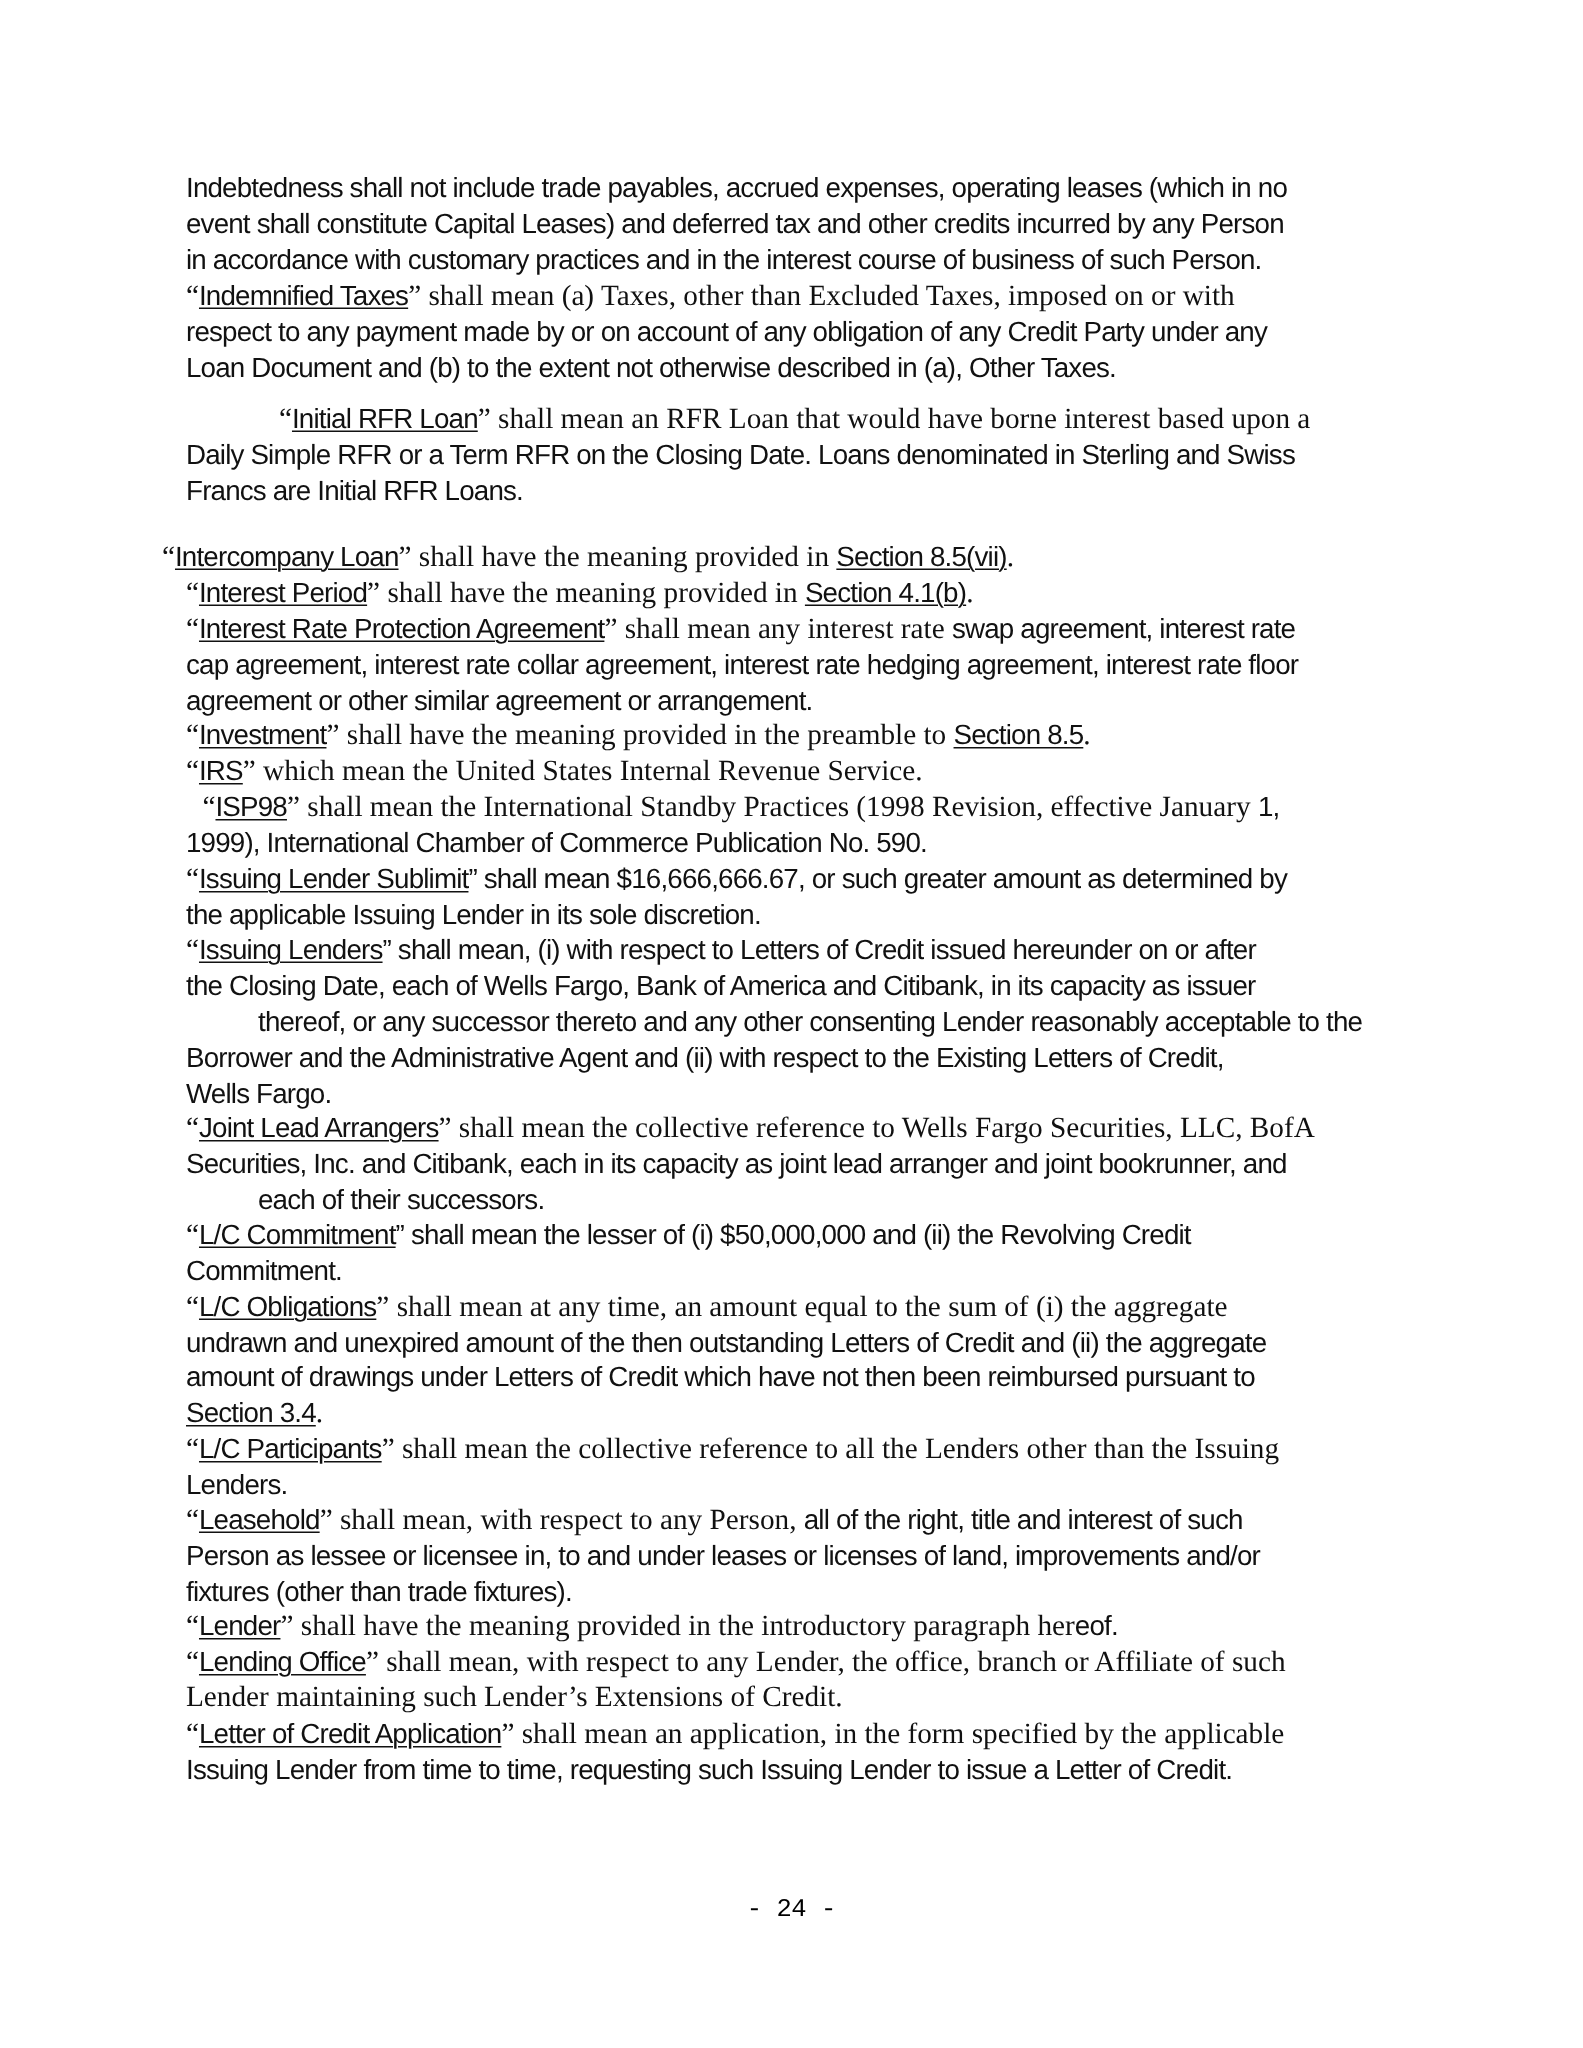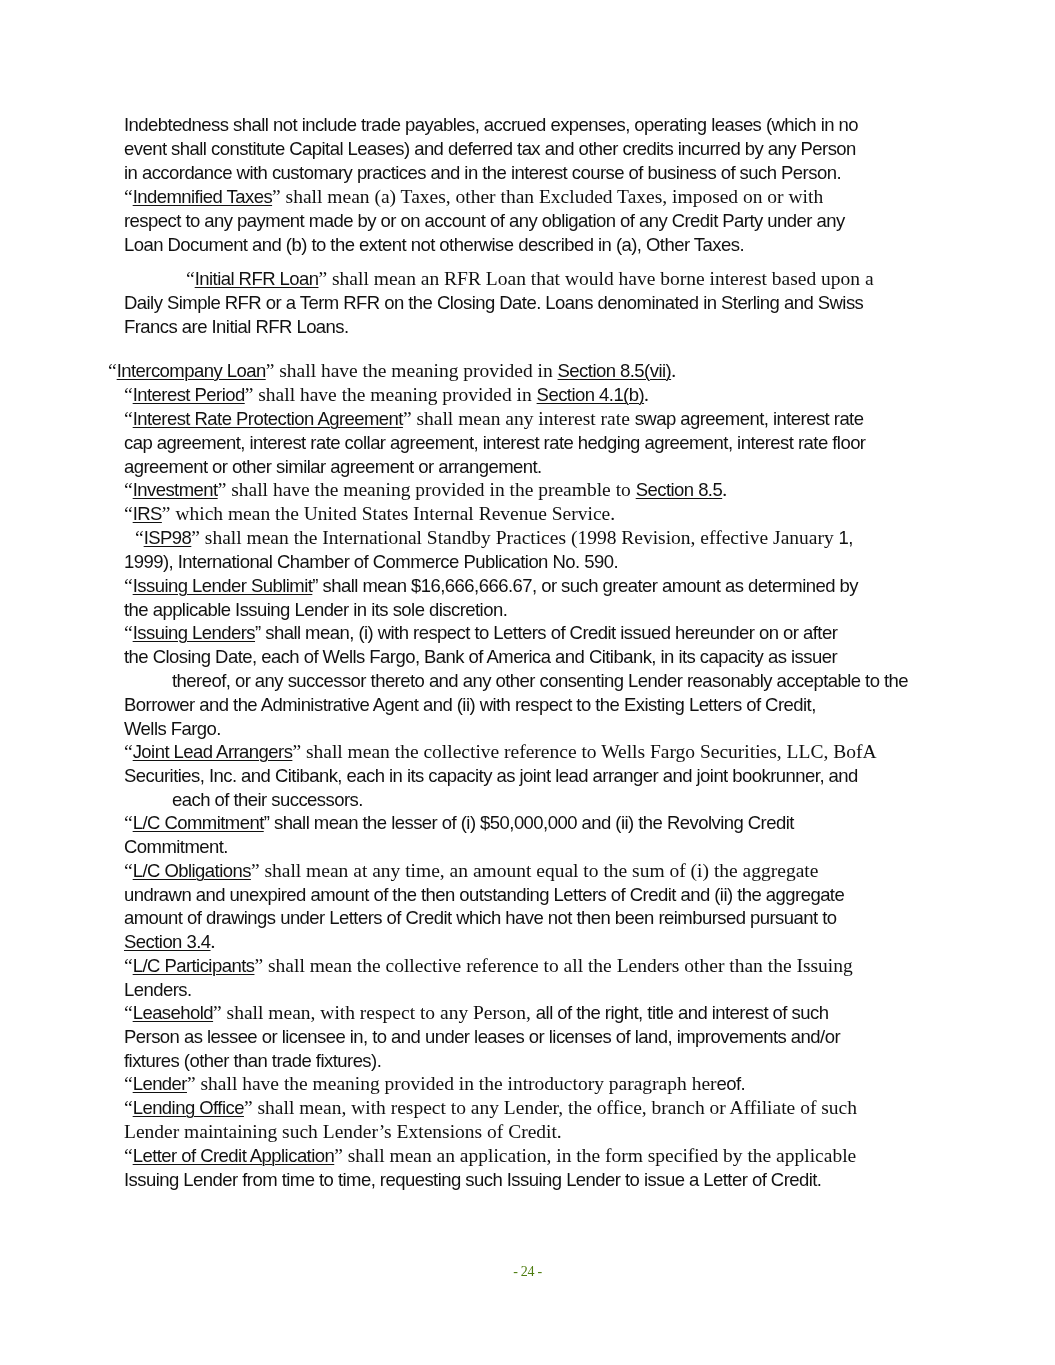--- a/index.html
+++ b/index.html
@@ -7,21 +7,21 @@
   .page { position: absolute; left: 0; top: 0; width: 1055px; height: 1365px; background: #fff; }
   .line {
     position: absolute; left: 124px; white-space: nowrap; color: #111;
     font-size: 19px; line-height: 24px; height: 24px;
   }
   .s { font-family: "Liberation Sans", sans-serif; font-size: 18.5px; letter-spacing: -0.55px; transform-origin: left; }
   .r { font-family: "Liberation Serif", serif; font-size: 19.5px; }
   .u { text-decoration: underline; text-underline-offset: 2px; text-decoration-thickness: 1px; }
   .footer {
     position: absolute; top: 1264px; left: 0; width: 1055px; text-align: center;
-    font-family: Liberation Serif, serif; font-size: 14px; color: #4d7c0f; letter-spacing: -0.3px;
+    font-family: Liberation Mono, monospace; font-size: 17px; color: #000000; letter-spacing: -0.3px;
   }
 </style>
 </head>
 <body>
 
 <div class="page">
   <div id="lines">
       <div class="line" style="top: 113px; left: 124px;"><span class="s">Indebtedness shall not include trade payables, accrued expenses, operating leases (which in no</span></div>
       <div class="line" style="top: 137px; left: 124px;"><span class="s">event shall constitute Capital Leases) and deferred tax and other credits incurred by any Person</span></div>
       <div class="line" style="top: 161px; left: 124px;"><span class="s">in accordance with customary practices and in the interest course of business of such Person.</span></div>

